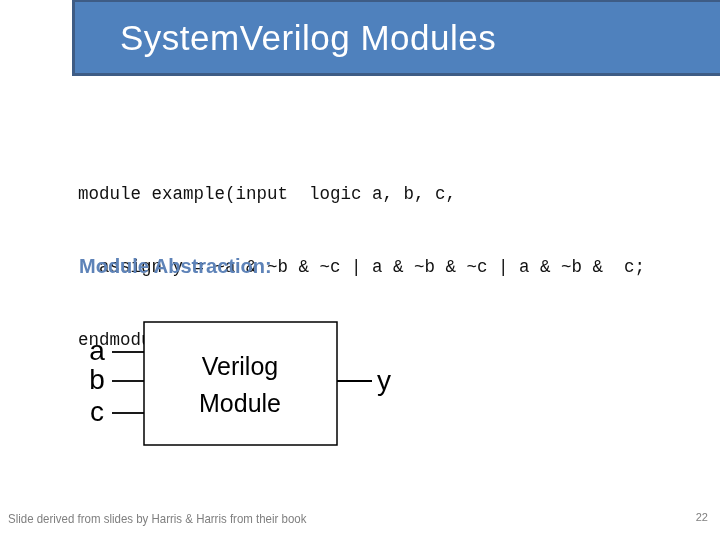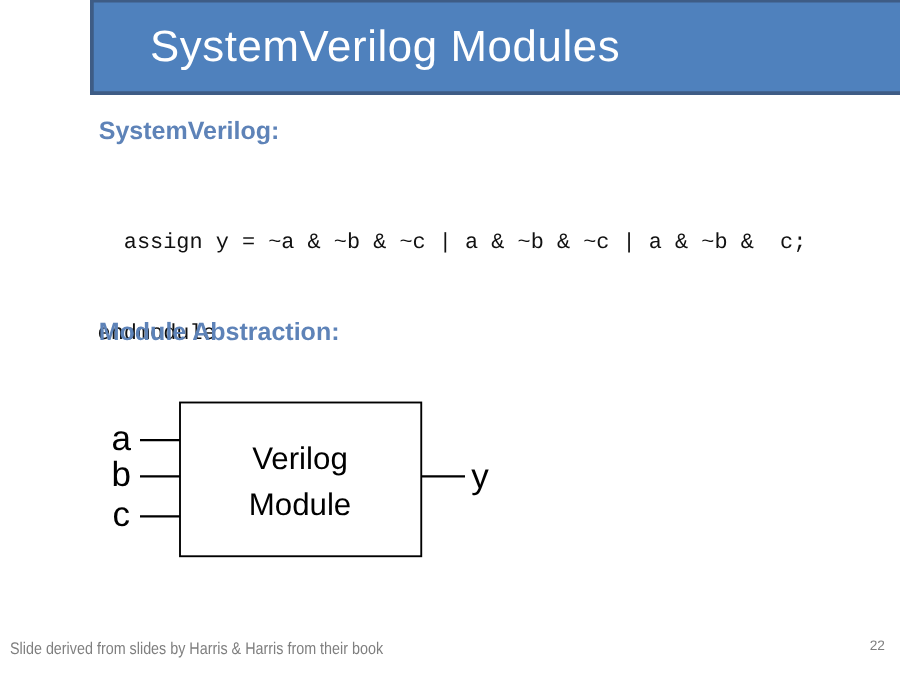--- a/index.html
+++ b/index.html
@@ -79,23 +79,23 @@
 </style>
 </head>
 <body>
 
 <div id="slide">
 
   <div id="title-bar">
     <span class="title-text">SystemVerilog Modules</span>
   </div>
 
-  <div id="heading-systemverilog" class="section-heading">SystemVerilog:</div>
 
   <div id="code-block">
+    <div class="code-line">module example(input  logic a, b, c,</div>
     <div class="code-line">  assign y = ~a &amp; ~b &amp; ~c | a &amp; ~b &amp; ~c | a &amp; ~b &amp;  c;</div>
     <div class="code-line">endmodule</div>
   </div>
 
   <div id="heading-abstraction" class="section-heading">Module Abstraction:</div>
 
   <svg id="module-diagram" width="330" height="140" viewBox="0 0 330 140">
 
     <rect x="74" y="7" width="193" height="123" fill="#ffffff" stroke="#000000" stroke-width="1.5"></rect>
 

